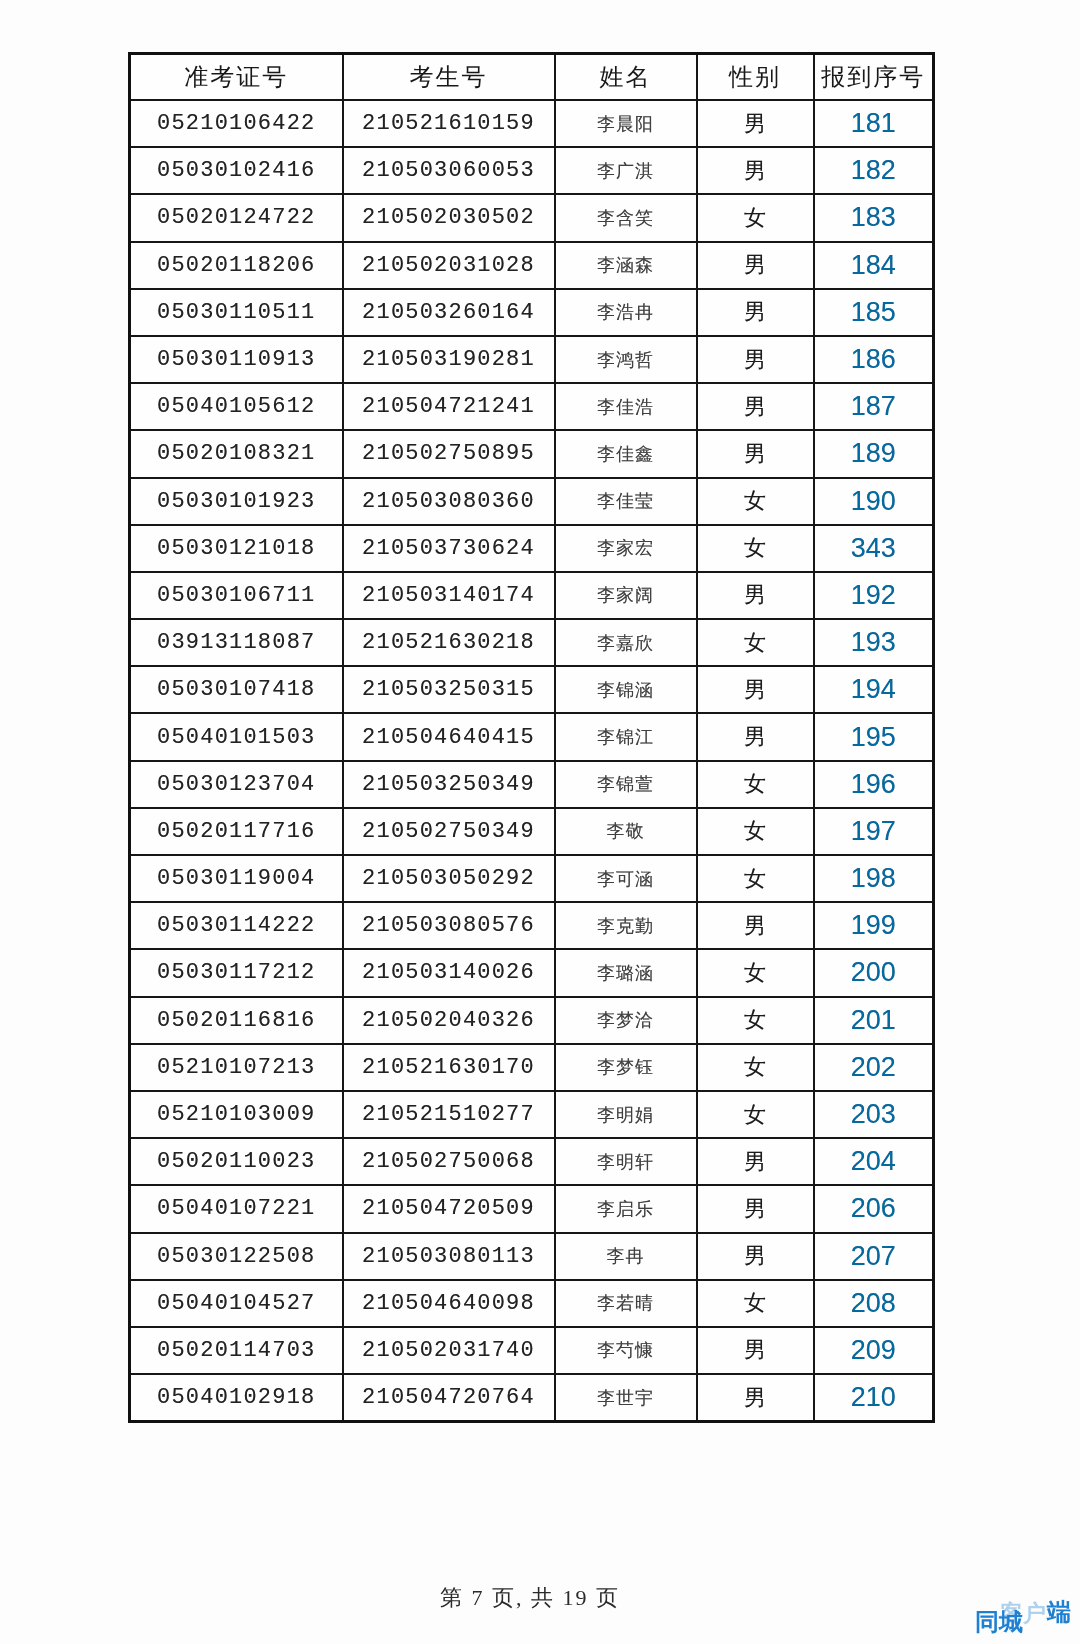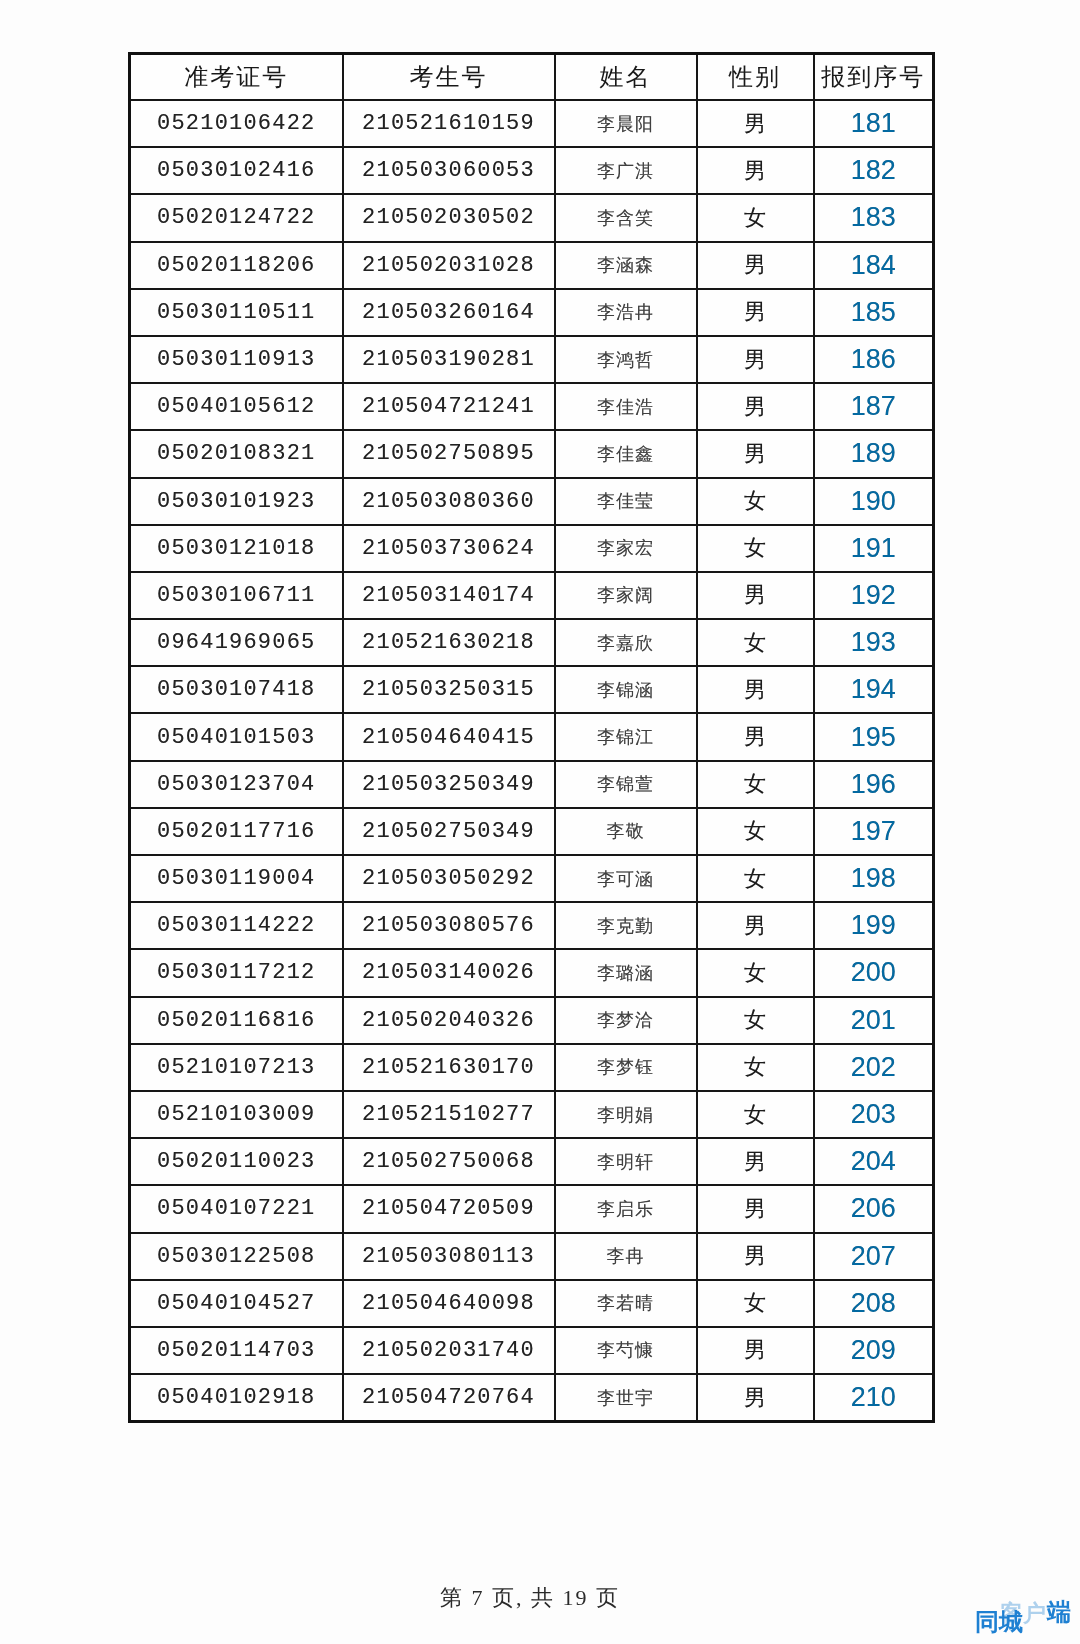--- a/index.html
+++ b/index.html
@@ -210,31 +210,31 @@
           <td class="c1">210503080360</td>
           <td class="c2">李佳莹</td>
           <td class="c3">女</td>
           <td class="c4">190</td>
         </tr>
         <tr>
           <td class="c0">05030121018</td>
           <td class="c1">210503730624</td>
           <td class="c2">李家宏</td>
           <td class="c3">女</td>
-          <td class="c4">191</td>
+          <td class="c4">343</td>
         </tr>
         <tr>
           <td class="c0">05030106711</td>
           <td class="c1">210503140174</td>
           <td class="c2">李家阔</td>
           <td class="c3">男</td>
           <td class="c4">192</td>
         </tr>
         <tr>
-          <td class="c0">09641969065</td>
+          <td class="c0">03913118087</td>
           <td class="c1">210521630218</td>
           <td class="c2">李嘉欣</td>
           <td class="c3">女</td>
           <td class="c4">193</td>
         </tr>
         <tr>
           <td class="c0">05030107418</td>
           <td class="c1">210503250315</td>
           <td class="c2">李锦涵</td>
           <td class="c3">男</td>

